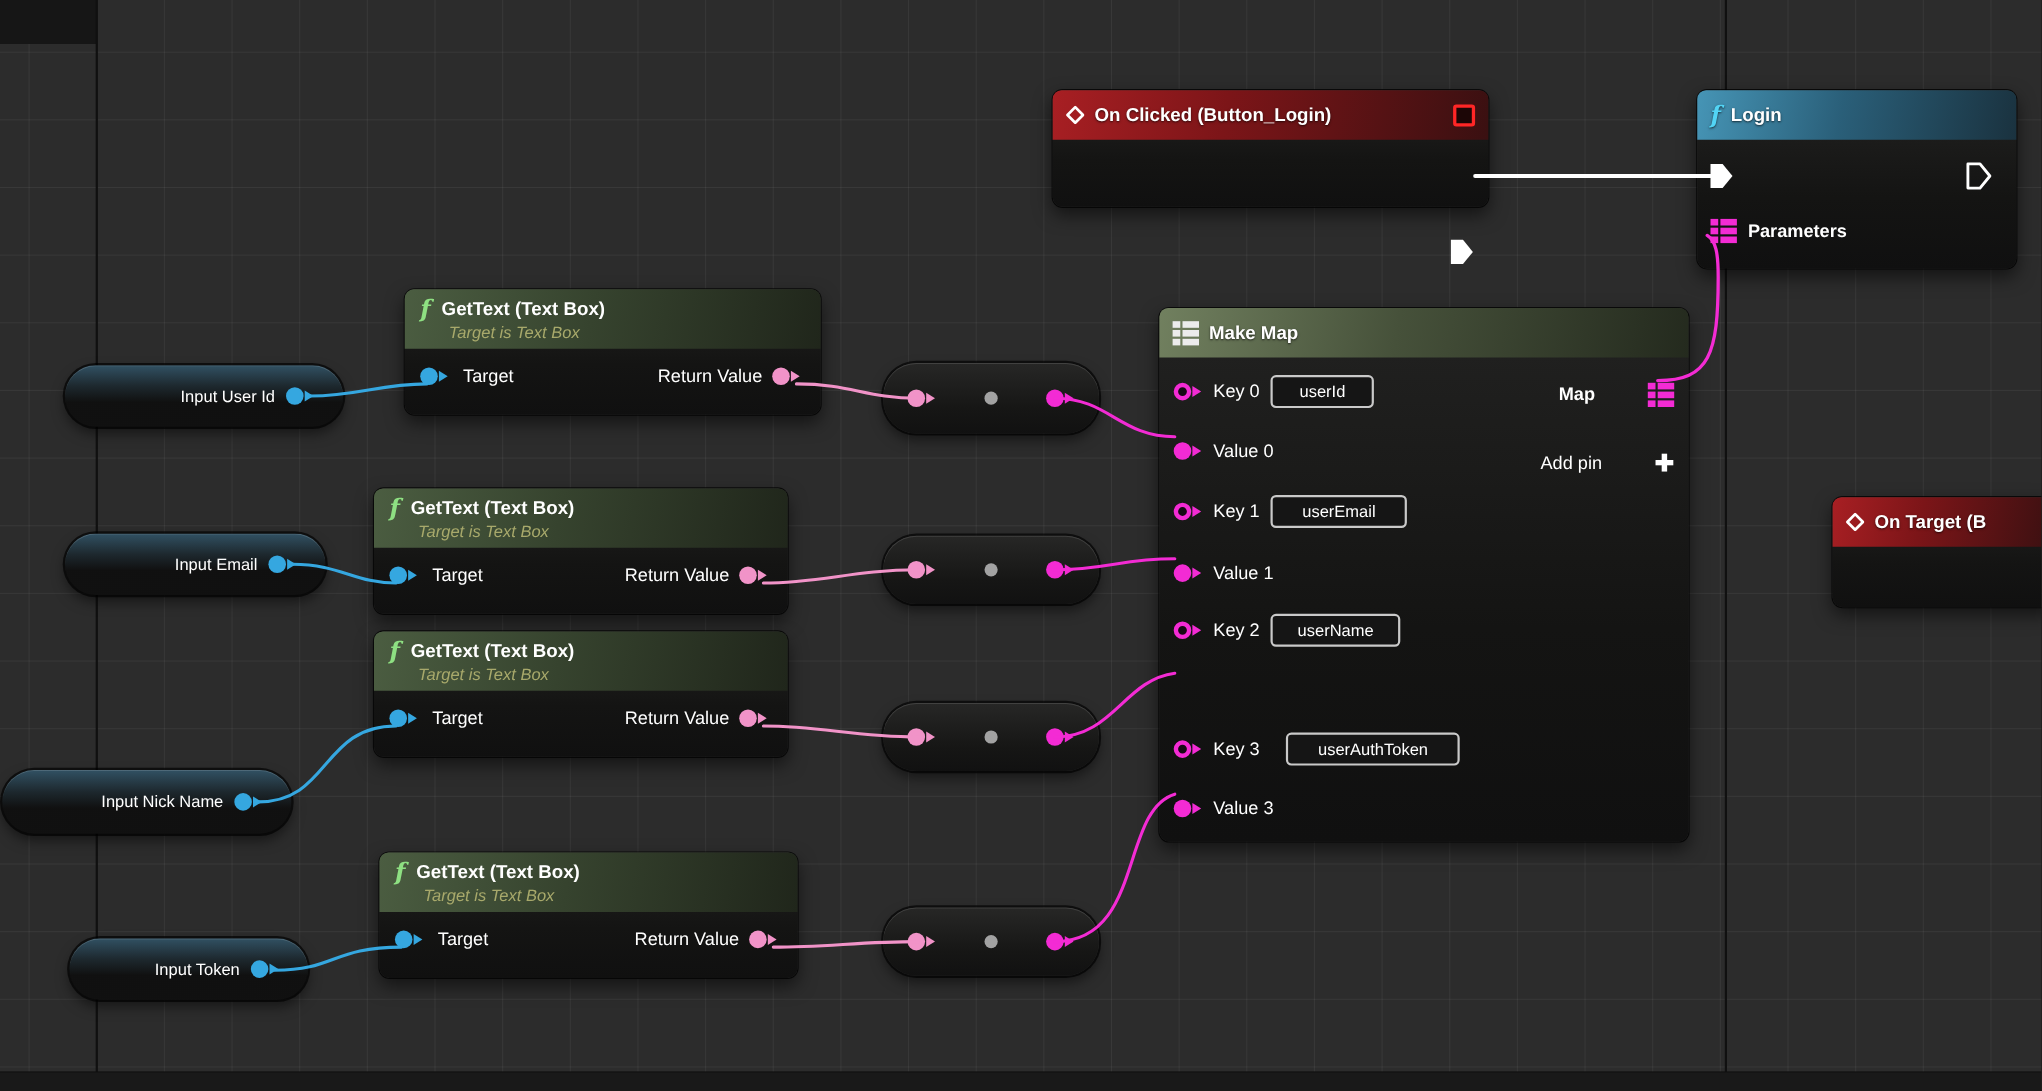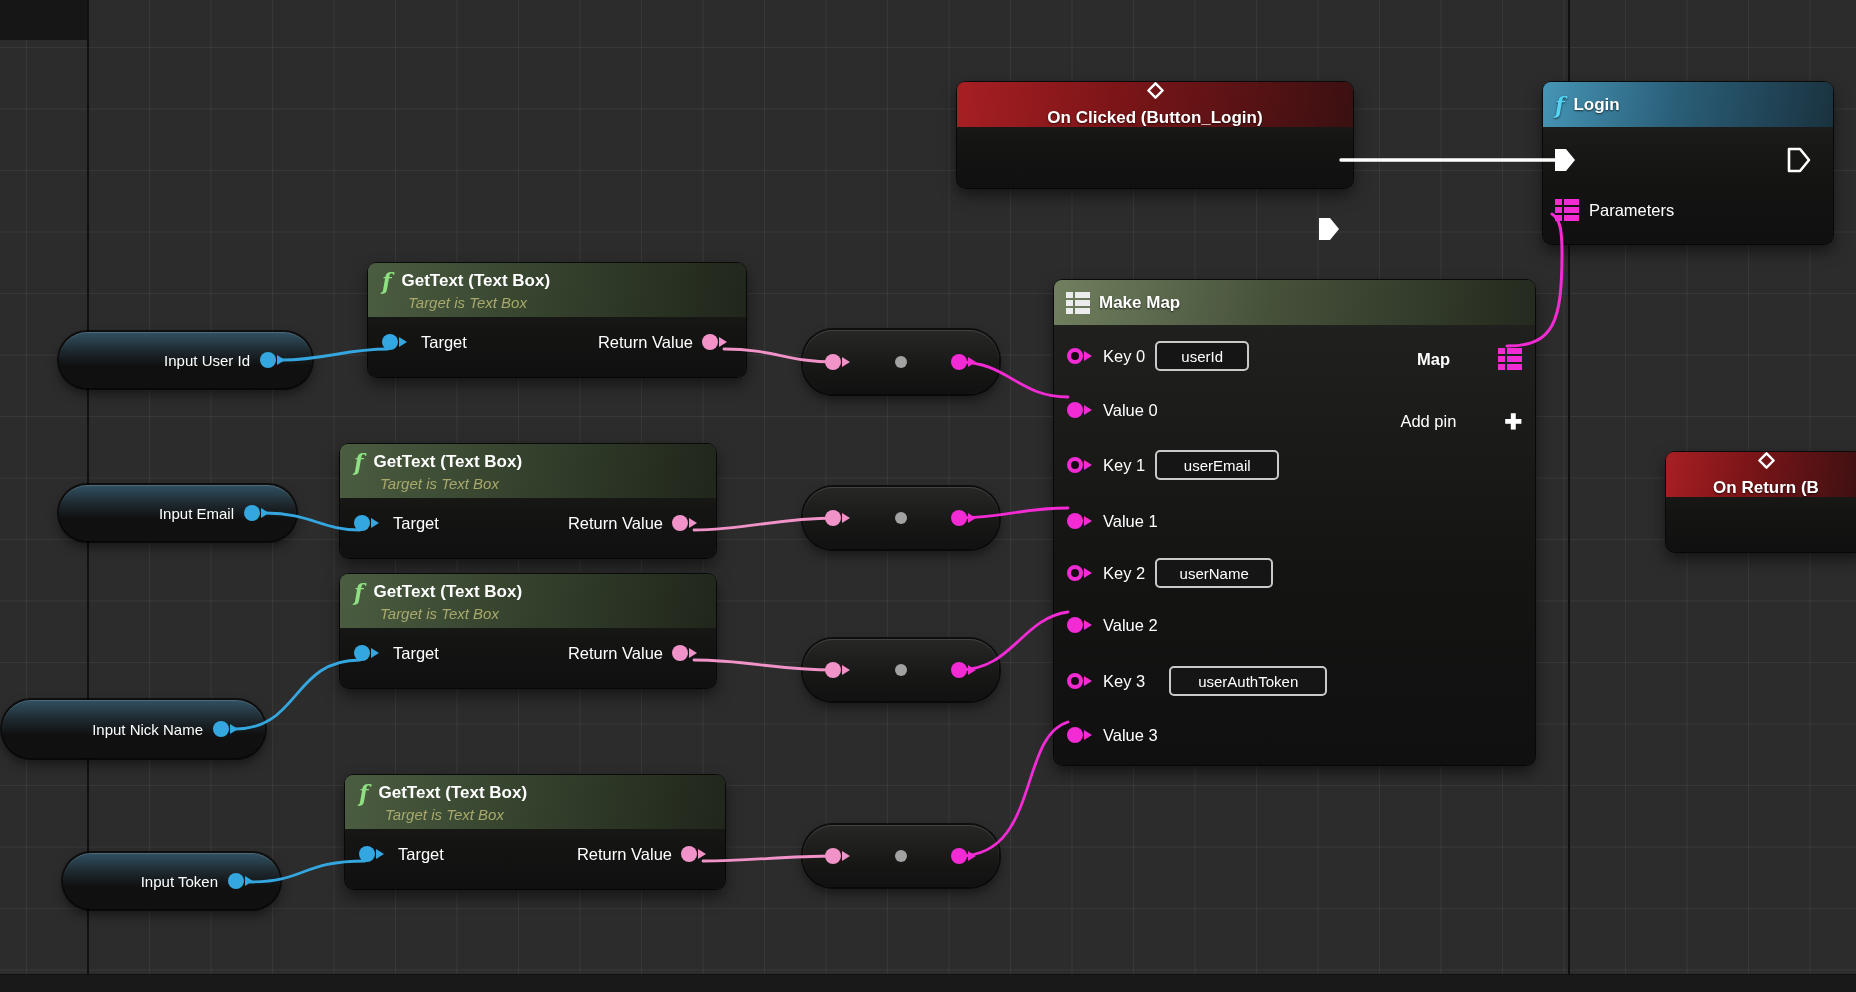--- a/index.html
+++ b/index.html
@@ -11,21 +11,21 @@
     background-size:61.5px 61.5px;background-position:26px 47px;}
   .majorline{position:absolute;background:#101010;}
   .origin-box{position:absolute;left:0;top:0;width:88px;height:40px;background:#161616;}
   .bottom-strip{position:absolute;left:0;top:975px;width:1856px;height:17px;background:#191919;}
 
   
   .node{position:absolute;border-radius:9px;background:linear-gradient(180deg,#222221,#141413 60%,#101010);
     box-shadow:0 7px 16px rgba(0,0,0,.55),inset 0 1px 0 rgba(255,255,255,.07),0 0 0 1px rgba(0,0,0,.75);}
   .hdr{display:flex;align-items:center;gap:9px;padding:0 12px;border-radius:8px 8px 0 0;height:45px;
     font-weight:bold;font-size:17px;text-shadow:0 1px 2px rgba(0,0,0,.7);white-space:nowrap;overflow:hidden;}
-  .hdr-red{background:linear-gradient(100deg,#a81f23 0%,#7c1518 40%,#3a1011 100%);flex-direction:column;}
+  .hdr-red{background:linear-gradient(100deg,#a81f23 0%,#7c1518 40%,#3a1011 100%);}
   .hdr-blue{background:linear-gradient(100deg,#4695b6 0%,#2a5f79 45%,#1a323f 100%);}
   .hdr-sage{background:linear-gradient(100deg,#71805f 0%,#46513a 45%,#242a1e 100%);height:45px;}
   .hdr-green2{display:block;padding:7px 14px 6px 14px;border-radius:8px 8px 0 0;
     background:linear-gradient(100deg,#4b5d41 0%,#36432e 45%,#20261b 100%);}
   .hdr-green2 .l1{display:flex;align-items:center;gap:10px;font-weight:bold;font-size:17px;white-space:nowrap;}
   .hdr-green2 .l2{font-style:italic;font-size:15px;color:#a8a96b;margin:2px 0 0 26px;}
   .ficon{font-family:"DejaVu Serif",serif;font-style:italic;font-weight:bold;font-size:22px;line-height:1;}
   .f-cyan{color:#52d4f5;} .f-green{color:#8ee082;}
   .diamond{width:17px;height:17px;flex:0 0 auto;}
   .delegate{margin-left:auto;width:14px;height:14px;border:3px solid #ff2626;border-radius:3px;background:#1c0606;flex:0 0 auto;}
@@ -68,21 +68,21 @@
     box-shadow:0 6px 12px rgba(0,0,0,.5),0 0 0 2px rgba(0,0,0,.65),inset 0 1px 0 rgba(255,255,255,.12);}
 
   
   .gbody{position:relative;height:50px;display:flex;align-items:center;justify-content:space-between;
     padding:0 14px;font-size:16.5px;}
   .gbody .side{display:flex;align-items:center;gap:9px;}
   .gbody .pin{position:static;}
 
   svg.wires{position:absolute;left:0;top:0;pointer-events:none;}
   svg.wires path{pointer-events:stroke;}
-  .loginrow{position:absolute;display:flex;align-items:center;gap:10px;font-size:16.5px;}
+  .loginrow{position:absolute;display:flex;align-items:center;gap:10px;font-size:16.5px;font-weight:bold;}
 </style>
 </head>
 <body>
 
 <div id="canvas">
 
   <div class="origin-box"></div>
   <div class="majorline" style="left:87px;top:0;width:2px;height:992px;"></div>
   <div class="majorline" style="left:1568px;top:0;width:2px;height:992px;"></div>
   <div class="majorline" style="left:0;top:974px;width:1856px;height:2px;"></div>
@@ -253,29 +253,20 @@
     <div class="mmrow" style="top:276px;">
       <span class="pinwrap">
           <span class="pin c-str hollow">
             <i class="dot"></i>
             <i class="tri"></i>
           </span>
         </span>
       <span>Key 2</span>
       <input class="field" style="width: 106px;" value="userName">
     </div>
-    <div class="mmrow" style="top:328px;">
-      <span class="pinwrap">
-          <span class="pin c-str">
-            <i class="dot"></i>
-            <i class="tri"></i>
-          </span>
-        </span>
-      <span>Value 2</span>
-    </div>
     <div class="mmrow" style="top:384px;">
       <span class="pinwrap">
           <span class="pin c-str hollow">
             <i class="dot"></i>
             <i class="tri"></i>
           </span>
         </span>
       <span>Key 3</span>
       <input class="field" style="width: 146px; margin-left: 14px;" value="userAuthToken">
     </div>
@@ -405,21 +396,21 @@
           </span>
         </span>
     </div>
   </div>
 
   <div class="node" style="left:1666px;top:452px;width:200px;height:100px;">
     <div class="hdr hdr-red" style="border-radius:8px 0 0 0;">
       <svg class="diamond" viewBox="0 0 18 18">
         <path d="M9 1.5 L16.5 9 L9 16.5 L1.5 9 Z" fill="none" stroke="#fff" stroke-width="2.6" stroke-linejoin="round"></path>
       </svg>
-      <span>On Return (B</span>
+      <span>On Target (B</span>
     </div>
   </div>
 
   <svg class="wires" width="1856" height="992" viewBox="0 0 1856 992">
     <path d="M1341,160 L1560,160" stroke="#ffffff" stroke-width="3.5" fill="none" stroke-linecap="round"></path>
     <path d="M1507,346 C1554,346 1562,322 1562,252 C1562,230 1560,219 1552,214" stroke="#f32bd4" stroke-width="3" fill="none" stroke-linecap="round"></path>
     <path d="M282,360 C325,360 345,349 388,349" stroke="#35a7e0" stroke-width="2.8" fill="none" stroke-linecap="round"></path>
     <path d="M266,513 C310,513 322,530 360,530" stroke="#35a7e0" stroke-width="2.8" fill="none" stroke-linecap="round"></path>
     <path d="M235,729 C300,729 292,660 360,660" stroke="#35a7e0" stroke-width="2.8" fill="none" stroke-linecap="round"></path>
     <path d="M250,882 C305,882 302,861 365,861" stroke="#35a7e0" stroke-width="2.8" fill="none" stroke-linecap="round"></path>

